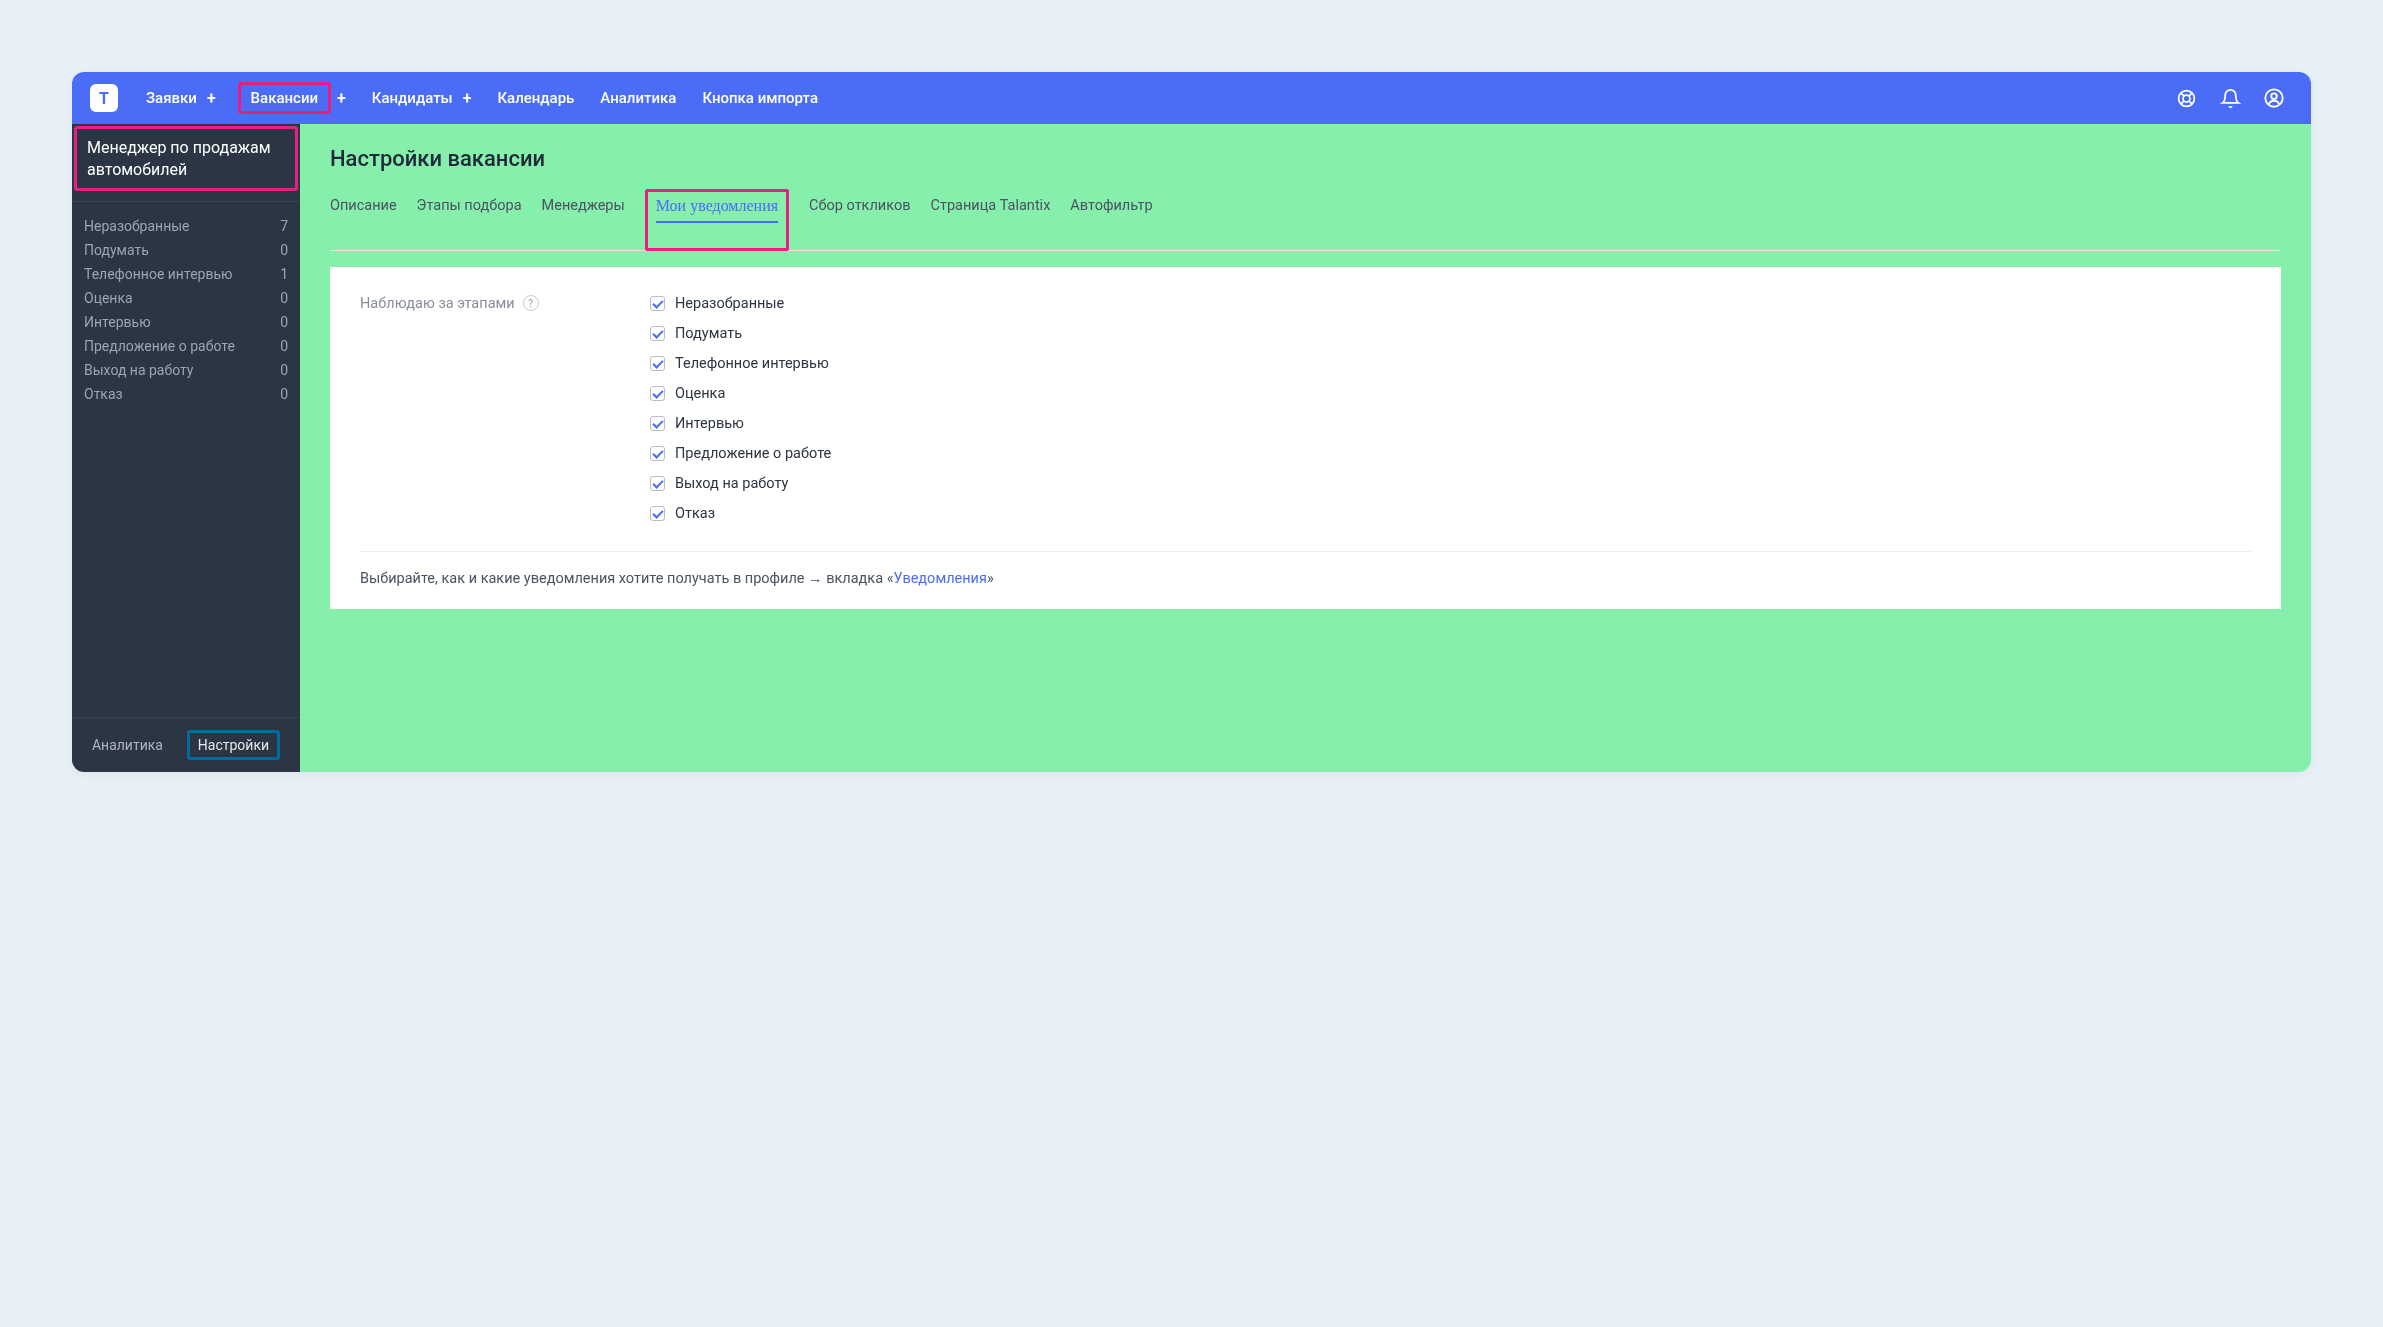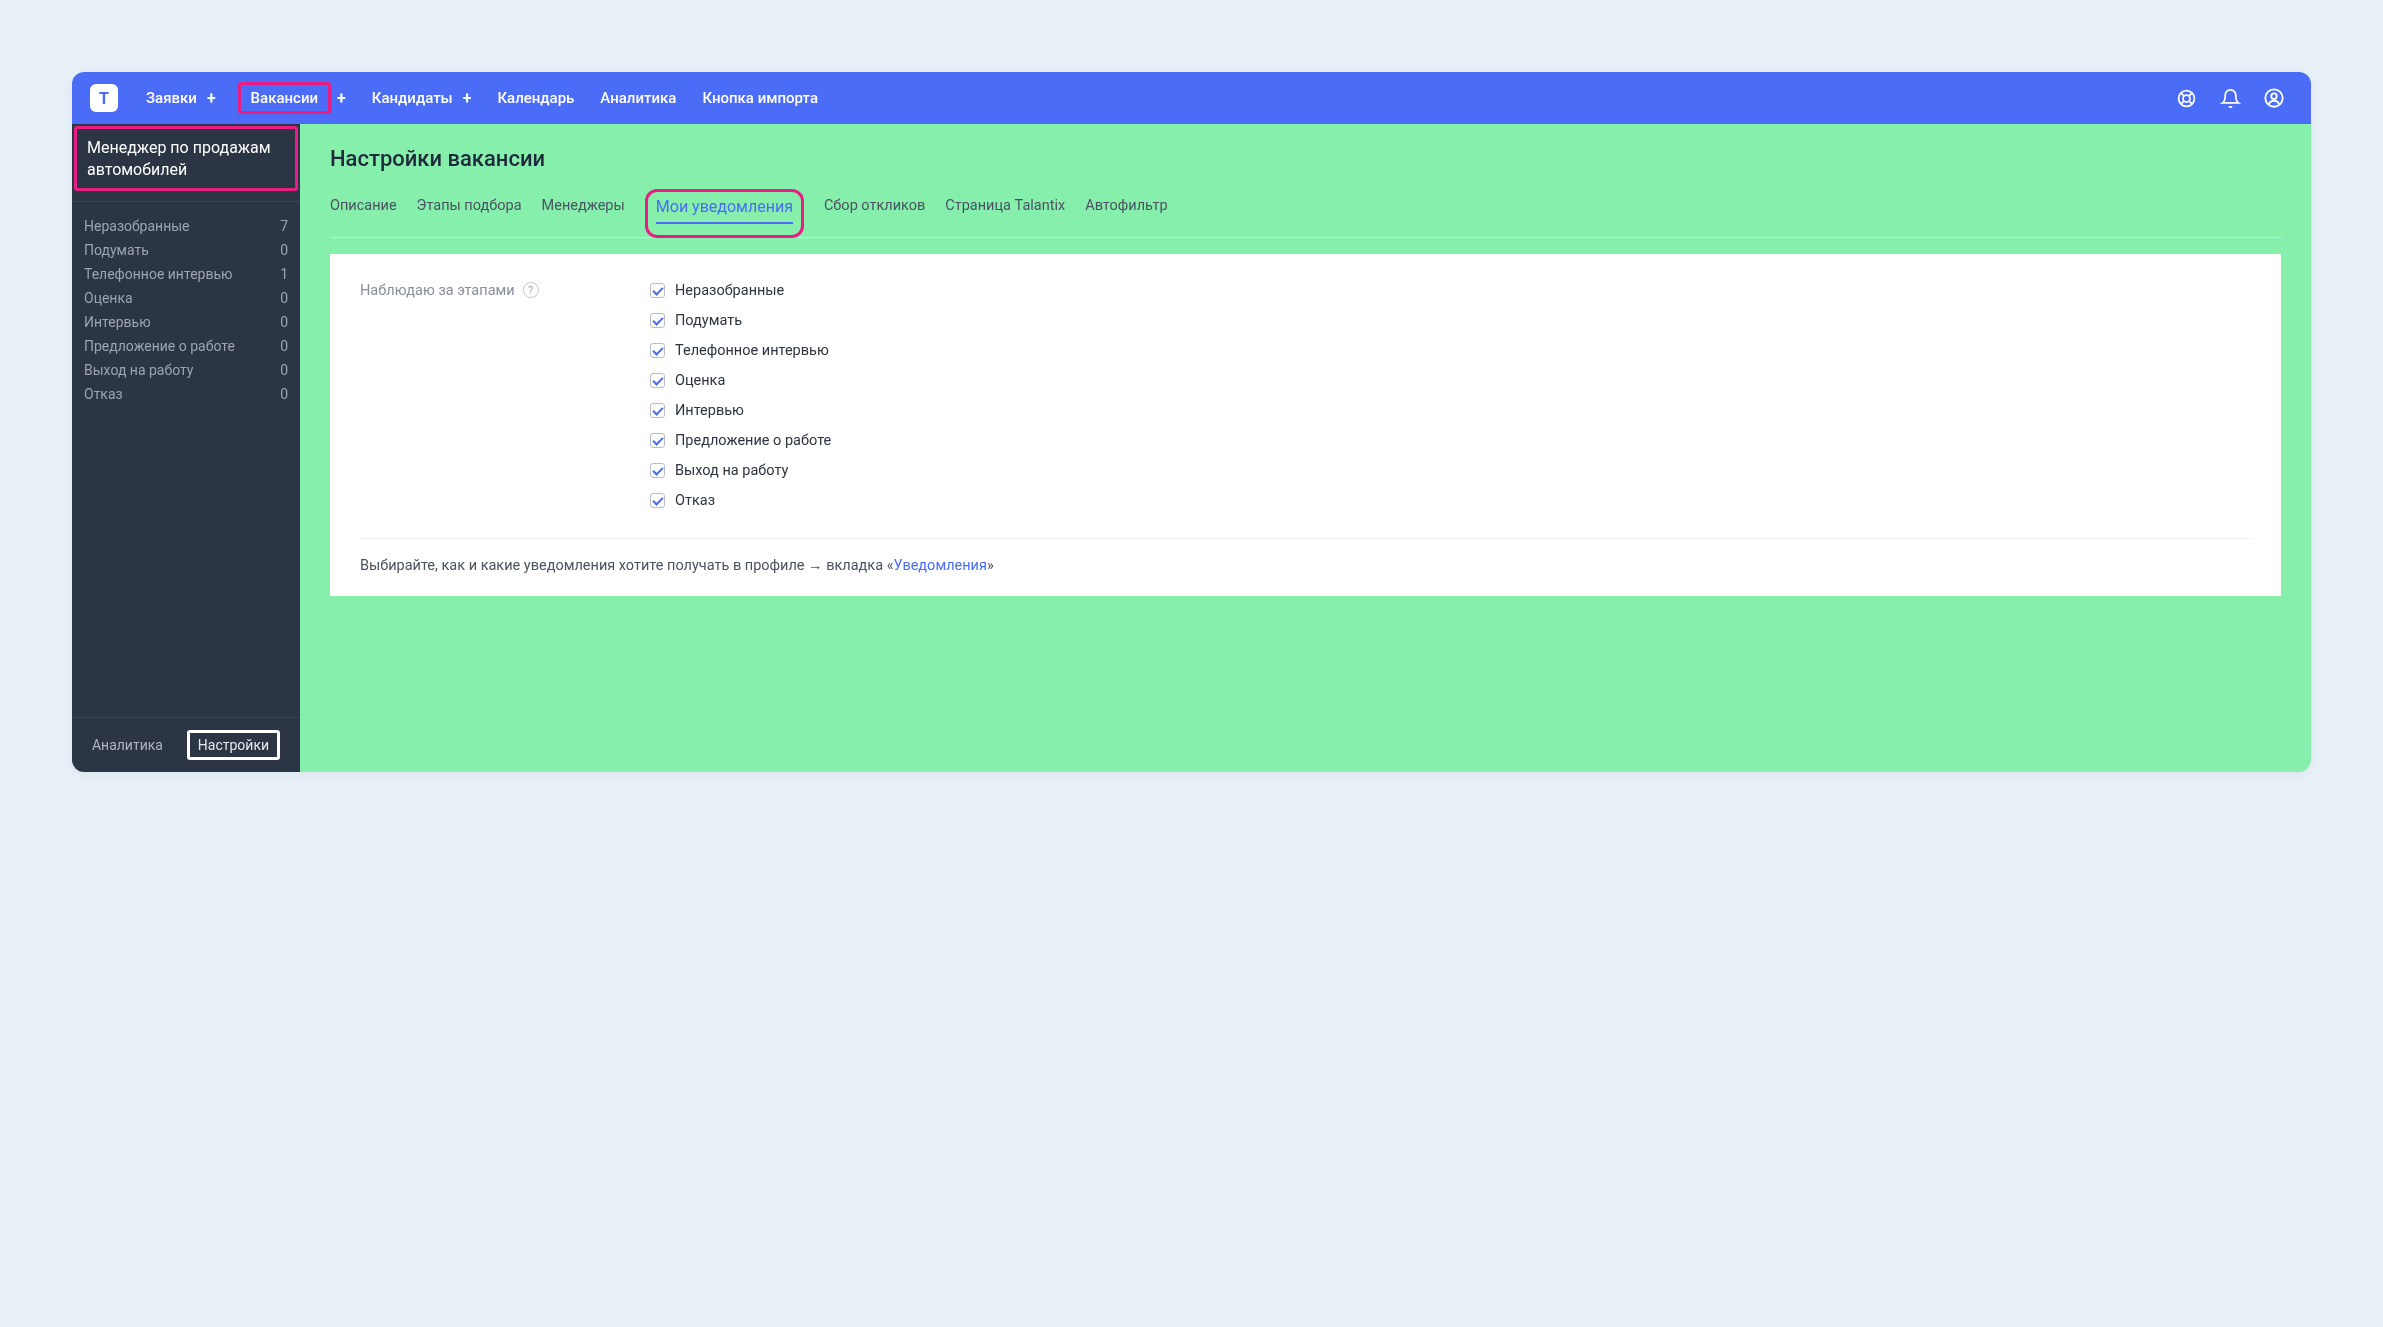--- a/index.html
+++ b/index.html
@@ -149,21 +149,21 @@
       align-items: center;
       padding: 12px 8px;
       border-top: 1px solid rgba(255,255,255,0.06);
     }
     .sidebar-bottom-item {
       color: #aeb4bf;
       font-size: 14px;
       cursor: pointer;
     }
     .sidebar-bottom-active-box {
-      border: 3px solid #ffffff;
+      border: 3px solid #0369a1;
       padding: 4px 8px;
       border-radius: 3px;
       color: #e6e8ec;
     }
     .content {
       flex: 1;
       background: #86efac;
       padding: 22px 30px;
     }
     .content-title {
@@ -180,23 +180,24 @@
     }
     .tab {
       font-size: 14.5px;
       color: #4a5361;
       padding: 8px 0 10px 0;
       cursor: pointer;
       position: relative;
     }
     .tab-active-box {
       border: 3px solid #e91e84;
-      border-radius: 12px;
-      padding: 5px 8px 11px 8px;
+      border-radius: 2px;
+      padding: 5px 8px 25px 8px;
       margin-bottom: -1px;
+      font-family: Liberation Serif, serif;
     }
     .tab-active-text {
       color: #4a6cf7;
     }
     .tab-active-underline {
       display: block;
       height: 2px;
       background: #4a6cf7;
       margin-top: 6px;
     }

